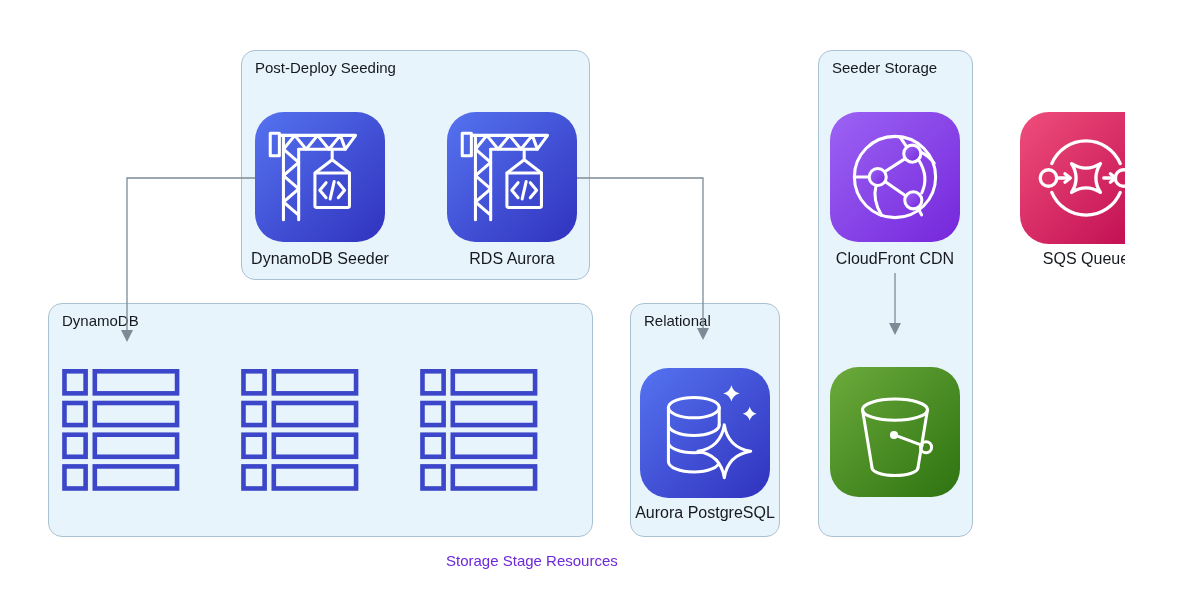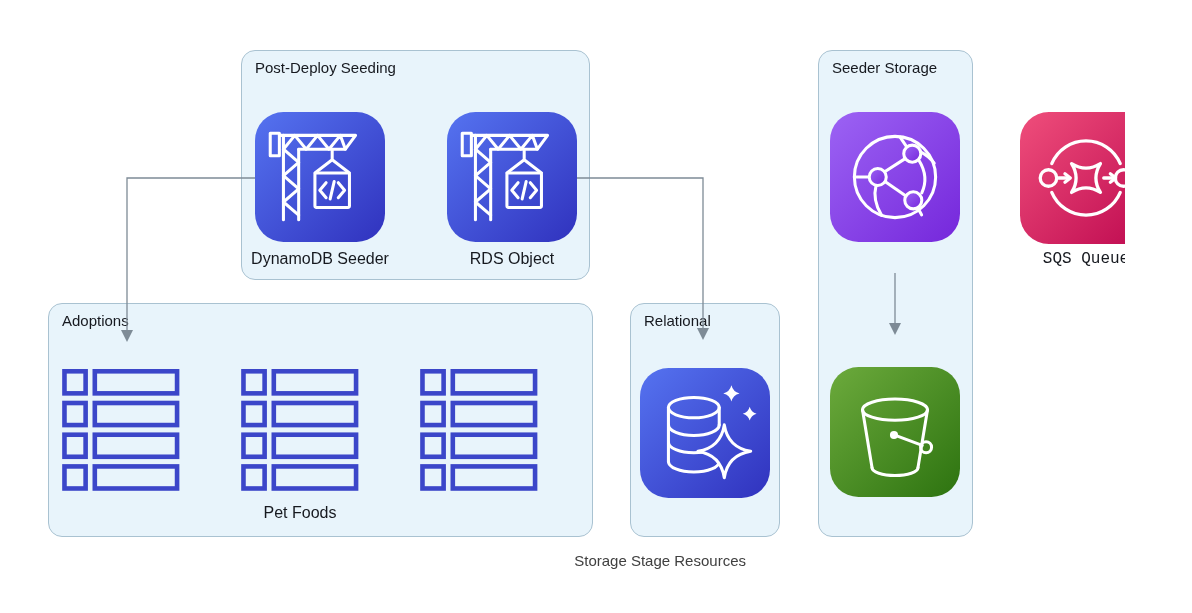--- a/index.html
+++ b/index.html
@@ -15,39 +15,39 @@
     position:absolute; left:13px; top:8px; font-size:15px; color:#16191F;
     white-space:nowrap;
   }
   .icon-tile { position:absolute; }
   .icon-tile svg { display:block; }
   .node-label {
     position:absolute; width:190px; text-align:center; font-size:16px;
     color:#16191F; white-space:nowrap;
   }
   .caption {
-    position:absolute; left:446px; top:552px; width:300px; text-align:right;
-    font-size:15px; color:#404040; white-space:nowrap;
+    position:absolute; left:446px; top:552px; width:300px; text-align:left;
+    font-size:15px; color:#6d28d9; white-space:nowrap;
   }
   .overlay {
     position:absolute; left:0; top:0; width:1192px; height:613px;
     pointer-events:none;
   }
 </style>
 </head>
 <body>
 
 <div class="canvas">
 
   <div class="group" style="left:241px; top:50px; width:349px; height:230px;">
     <div class="group-label">Post-Deploy Seeding</div>
   </div>
 
   <div class="group" style="left:48px; top:303px; width:545px; height:234px;">
-    <div class="group-label">Adoptions</div>
+    <div class="group-label">DynamoDB</div>
   </div>
 
   <div class="group" style="left:630px; top:303px; width:150px; height:234px;">
     <div class="group-label">Relational</div>
   </div>
 
   <div class="group" style="left:818px; top:50px; width:155px; height:487px;">
     <div class="group-label">Seeder Storage</div>
   </div>
 
@@ -94,21 +94,21 @@
         <path d="M21.5,18.3 V53"></path>
         <path d="M14,18.3 L21.5,24.8 L14,31.3 L21.5,37.8 L14,44.3 L21.5,50.8"></path>
         <path d="M38,18.3 V23.5 M38,23.5 L29.5,30 M38,23.5 L46.5,30"></path>
         <rect x="29.5" y="30" width="17" height="17" rx="0.8"></rect>
         <path d="M35,34.8 L31.9,38.5 L35,42.2"></path>
         <path d="M41,34.8 L44.1,38.5 L41,42.2"></path>
         <path d="M39,34.2 L37,42.8"></path>
       </g>
     </svg>
   </div>
-  <div class="node-label" style="left:417px; top:250px;">RDS Object</div>
+  <div class="node-label" style="left:417px; top:250px;">RDS Aurora</div>
 
   <div class="icon-tile" style="left:62px; top:369px;">
     <svg width="118" height="125" viewBox="0 0 64 68">
       <g fill="none" stroke="#3B46C9" stroke-width="2.5">
         <rect x="1.25" y="1.25" width="11.5" height="12"></rect>
           <rect x="17.75" y="1.25" width="44.75" height="12"></rect>
         <rect x="1.25" y="18.5" width="11.5" height="12"></rect>
           <rect x="17.75" y="18.5" width="44.75" height="12"></rect>
         <rect x="1.25" y="35.75" width="11.5" height="12"></rect>
           <rect x="17.75" y="35.75" width="44.75" height="12"></rect>
@@ -125,21 +125,20 @@
           <rect x="17.75" y="1.25" width="44.75" height="12"></rect>
         <rect x="1.25" y="18.5" width="11.5" height="12"></rect>
           <rect x="17.75" y="18.5" width="44.75" height="12"></rect>
         <rect x="1.25" y="35.75" width="11.5" height="12"></rect>
           <rect x="17.75" y="35.75" width="44.75" height="12"></rect>
         <rect x="1.25" y="53" width="11.5" height="12"></rect>
           <rect x="17.75" y="53" width="44.75" height="12"></rect>
       </g>
     </svg>
   </div>
-  <div class="node-label" style="left:205px; top:504px;">Pet Foods</div>
 
   <div class="icon-tile" style="left:420px; top:369px;">
     <svg width="118" height="125" viewBox="0 0 64 68">
       <g fill="none" stroke="#3B46C9" stroke-width="2.5">
         <rect x="1.25" y="1.25" width="11.5" height="12"></rect>
           <rect x="17.75" y="1.25" width="44.75" height="12"></rect>
         <rect x="1.25" y="18.5" width="11.5" height="12"></rect>
           <rect x="17.75" y="18.5" width="44.75" height="12"></rect>
         <rect x="1.25" y="35.75" width="11.5" height="12"></rect>
           <rect x="17.75" y="35.75" width="44.75" height="12"></rect>
@@ -164,20 +163,21 @@
         <path d="M39,19.5 V28"></path>
         <path d="M14,28 a12.5,5.2 0 0 0 25,0"></path>
         <path d="M14,36.5 a12.5,5.2 0 0 0 25,0"></path>
         <path d="M14,46 a12.5,5.2 0 0 0 25,0"></path>
       </g>
       <path d="M41.5,28 Q43.3,39.2 54.5,41 Q43.3,42.8 41.5,54 Q39.7,42.8 28.5,41 Q39.7,39.2 41.5,28 Z" fill="url(#ga1)" stroke="#ffffff" stroke-width="1.5" stroke-linejoin="round"></path>
       <path d="M45,8.5 Q45.8,11.7 49,12.5 Q45.8,13.3 45,16.5 Q44.2,13.3 41,12.5 Q44.2,11.7 45,8.5 Z" fill="#ffffff"></path>
       <path d="M54,19.1 Q54.7,21.8 57.4,22.5 Q54.7,23.2 54,25.9 Q53.3,23.2 50.6,22.5 Q53.3,21.8 54,19.1 Z" fill="#ffffff"></path>
     </svg>
   </div>
+  <div class="node-label" style="left:610px; top:504px;">Aurora PostgreSQL</div>
 
   <div class="icon-tile" style="left:830px; top:112px;">
     <svg width="130" height="130" viewBox="0 0 64 64">
       <defs>
           <linearGradient id="gp1" x1="0" y1="0" x2="1" y2="1">
         <stop offset="0" stop-color="#9C63F4"></stop>
             <stop offset="1" stop-color="#7527DB"></stop>
       </linearGradient>
         </defs>
       <rect width="64" height="64" rx="14" fill="url(#gp1)"></rect>
@@ -190,20 +190,21 @@
         <path d="M27.6,34.6 L37.2,41.2"></path>
         <path d="M43.9,24 Q48.8,32 45.2,39.8"></path>
         <path d="M43.3,47.6 Q44.5,49.4 45.1,50.7"></path>
         <path d="M44.6,19.6 Q48.6,21.6 51.3,25.2"></path>
         <circle cx="40.5" cy="20.5" r="4.2" fill="url(#gp1)"></circle>
         <circle cx="23.5" cy="32" r="4.2" fill="url(#gp1)"></circle>
         <circle cx="41" cy="43.5" r="4.2" fill="url(#gp1)"></circle>
       </g>
     </svg>
   </div>
+  <div class="node-label" style="left:800px; top:250px;">CloudFront CDN</div>
 
   <div class="icon-tile" style="left:830px; top:367px;">
     <svg width="130" height="130" viewBox="0 0 64 64">
       <defs>
           <linearGradient id="gg1" x1="0" y1="0" x2="1" y2="1">
         <stop offset="0" stop-color="#6CAA3C"></stop>
             <stop offset="1" stop-color="#2D7310"></stop>
       </linearGradient>
         </defs>
       <rect width="64" height="64" rx="14" fill="url(#gg1)"></rect>
@@ -234,21 +235,21 @@
         <circle cx="13.8" cy="32" r="4"></circle>
         <circle cx="50.2" cy="32" r="4"></circle>
         <path d="M25,25 Q32,29.4 39,25 Q34.6,32 39,39 Q32,34.6 25,39 Q29.4,32 25,25 Z"></path>
         <path d="M18.6,32 H23.4"></path>
         <path d="M21.8,29.9 L24.4,32 L21.8,34.1"></path>
         <path d="M40.6,32 H45.4"></path>
         <path d="M43.8,29.9 L46.4,32 L43.8,34.1"></path>
       </g>
     </svg>
   </div>
-  <div class="node-label" style="left:991px; top:250px;font-family:Liberation Mono, monospace;">SQS Queue</div>
+  <div class="node-label" style="left:991px; top:250px;">SQS Queue</div>
 
   <div class="caption">Storage Stage Resources</div>
 
   <svg class="overlay" viewBox="0 0 1192 613">
     <g stroke="#7E8B96" stroke-width="1.3" fill="none">
       <path d="M255,178 H127 V330"></path>
       <path d="M577,178 H703 V328"></path>
       <path d="M895,273 V323"></path>
     </g>
     <g fill="#7E8B96" stroke="none">

